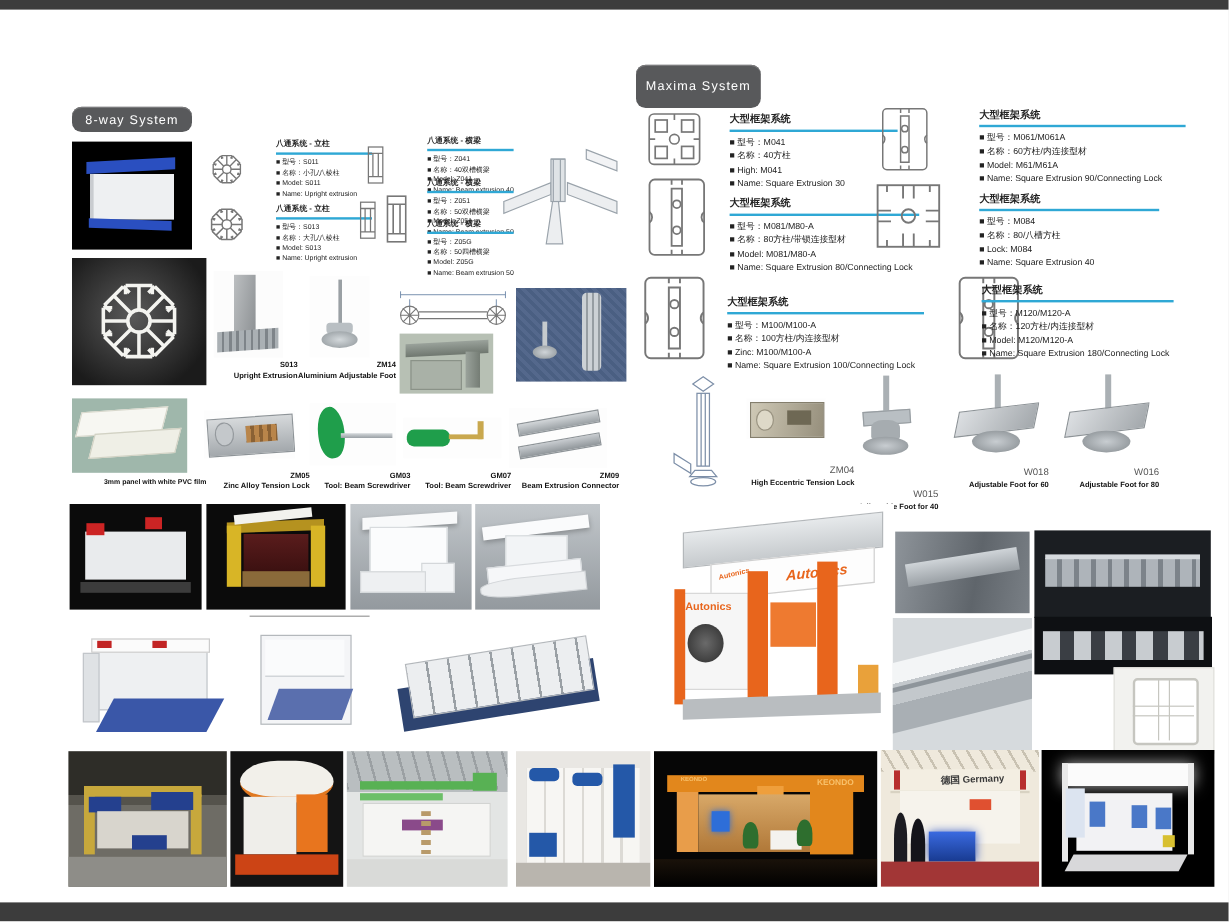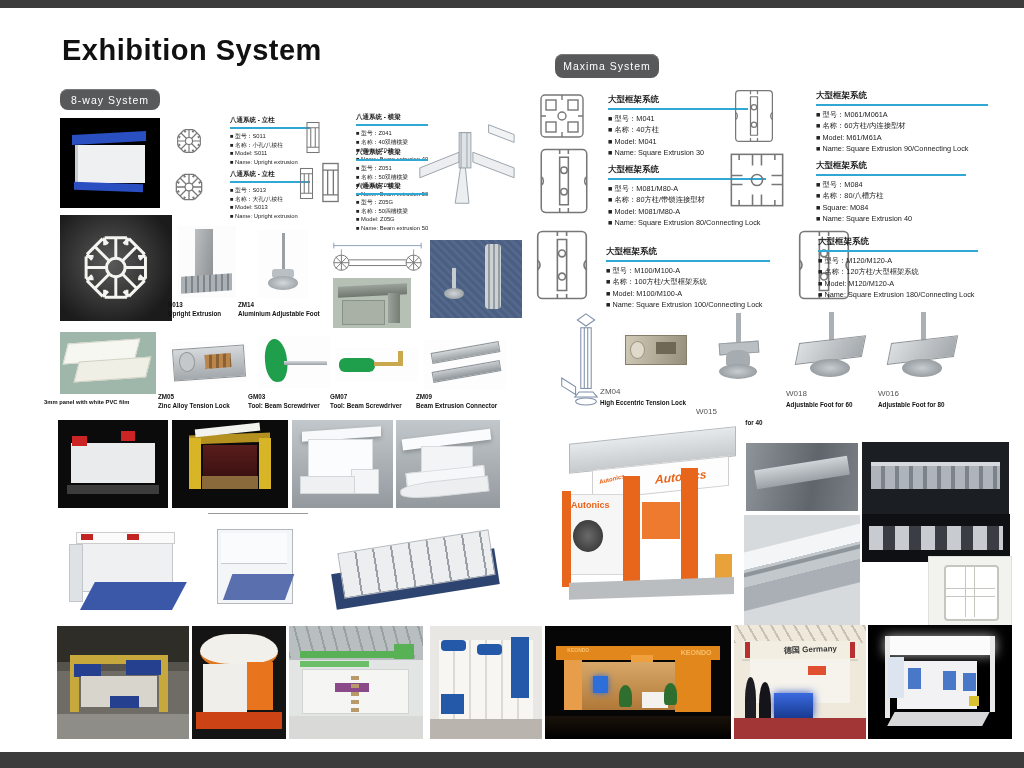--- a/index.html
+++ b/index.html
@@ -15,21 +15,21 @@
          align-items:center;justify-content:center;font-size:10.5px;letter-spacing:1px;
          box-shadow:inset 0 1px 0 #7a7a7c;}
   
   .spec{position:absolute;}
   .spec .hd{font-weight:700;color:#222;}
   .spec .rule{height:2px;background:#2fa8d5;margin:2px 0 3px 0;}
   .spec .r{color:#222;white-space:nowrap;}
   .spec.sm .hd{font-size:6.5px;} .spec.sm .r{font-size:5.8px;line-height:1.5;}
   .spec.lg .hd{font-size:8.5px;} .spec.lg .r{font-size:7.3px;line-height:1.55;}
   
-  .lbl{position:absolute;text-align:left;font-size:6.3px;font-weight:700;line-height:1.5;color:#111;}
+  .lbl{position:absolute;text-align:right;font-size:6.3px;font-weight:700;line-height:1.5;color:#111;}
   .lbl .code{font-weight:700;}
   .lbl.wcode .code{color:#555;font-size:8px;font-weight:400;}
   
   svg.draw{position:absolute;color:#777;}
   svg.draw.blue{color:#7d8fa8;}
   
   .photo{position:absolute;overflow:hidden;}
   .photo > div{position:absolute;}
   .cap{position:absolute;font-weight:700;}
 </style>
@@ -116,26 +116,25 @@
         <path d="M2 76l16 10v9L2 85z"></path>
       </g>
     </symbol>
   </defs>
 </svg>
 
 <div class="page">
   <div class="band top"></div>
   <div class="band bottom"></div>
 
-  <h1 class="title">Exhibition System</h1>
 
   <div class="badge" style="left:60px;top:89px;width:100px;height:21px;">
     <span>8-way System</span>
   </div>
-  <div class="badge" style="left:530px;top:54px;width:104px;height:24px;margin-left:25px;">
+  <div class="badge" style="left:530px;top:54px;width:104px;height:36px;">
     <span>Maxima System</span>
   </div>
 
   <div class="photo" style="left:60px;top:118px;width:100px;height:90px;background:#000;">
     <div style="left:12%;top:17%;width:74%;height:11%;background:#2a4fc0;transform:skewY(-3deg);"></div>
     <div style="left:15%;top:30%;width:67%;height:42%;background:#eef0f2;border-left:3px solid #c9ccd0;"></div>
     <div style="left:14%;top:72%;width:69%;height:9%;background:#2a4fc0;transform:skewY(2deg);"></div>
   </div>
 
   <svg class="draw" style="left:172px;top:124px;width:34px;height:34px;">
@@ -289,21 +288,21 @@
   </div>
 
   <svg class="draw" style="left:538px;top:92px;width:48px;height:48px;">
       <use href="#sq40"></use>
     </svg>
   <div class="spec lg" style="left:608px;top:94px;width:140px;">
     <div class="hd">大型框架系统</div>
     <div class="rule"></div>
     <div class="r">■ 型号：M041</div>
     <div class="r">■ 名称：40方柱</div>
-    <div class="r">■ Model: M041</div>
+    <div class="r">■ High: M041</div>
     <div class="r">■ Name: Square Extrusion 30</div>
   </div>
 
   <svg class="draw" style="left:730px;top:88px;width:48px;height:56px;">
       <use href="#sqslot"></use>
     </svg>
   <div class="spec lg" style="left:816px;top:90px;width:172px;">
     <div class="hd">大型框架系统</div>
     <div class="rule"></div>
     <div class="r">■ 型号：M061/M061A</div>
@@ -325,44 +324,44 @@
   </div>
 
   <svg class="draw" style="left:728px;top:144px;width:58px;height:72px;">
       <use href="#sq8"></use>
     </svg>
   <div class="spec lg" style="left:816px;top:160px;width:150px;">
     <div class="hd">大型框架系统</div>
     <div class="rule"></div>
     <div class="r">■ 型号：M084</div>
     <div class="r">■ 名称：80/八槽方柱</div>
-    <div class="r">■ Square: M084</div>
+    <div class="r">■ Lock: M084</div>
     <div class="r">■ Name: Square Extrusion 40</div>
   </div>
 
   <svg class="draw" style="left:534px;top:228px;width:56px;height:74px;">
       <use href="#sqslot"></use>
     </svg>
   <div class="spec lg" style="left:606px;top:246px;width:164px;">
     <div class="hd">大型框架系统</div>
     <div class="rule"></div>
     <div class="r">■ 型号：M100/M100-A</div>
-    <div class="r">■ 名称：100方柱/大型框架系统</div>
-    <div class="r">■ Model: M100/M100-A</div>
+    <div class="r">■ 名称：100方柱/内连接型材</div>
+    <div class="r">■ Zinc: M100/M100-A</div>
     <div class="r">■ Name: Square Extrusion 100/Connecting Lock</div>
   </div>
 
   <svg class="draw" style="left:796px;top:228px;width:56px;height:74px;">
       <use href="#sqslot"></use>
     </svg>
   <div class="spec lg" style="left:818px;top:236px;width:160px;">
     <div class="hd">大型框架系统</div>
     <div class="rule"></div>
     <div class="r">■ 型号：M120/M120-A</div>
-    <div class="r">■ 名称：120方柱/大型框架系统</div>
+    <div class="r">■ 名称：120方柱/内连接型材</div>
     <div class="r">■ Model: M120/M120-A</div>
     <div class="r">■ Name: Square Extrusion 180/Connecting Lock</div>
   </div>
 
   <svg class="draw blue" style="left:560px;top:308px;width:52px;height:108px;">
       <use href="#postfoot"></use>
     </svg>
 
   <div class="photo" style="left:622px;top:332px;width:66px;height:34px;background:#fdfdfd;">
     <div style="left:4%;top:10%;width:92%;height:80%;background:linear-gradient(100deg,#cfc9b6,#968f7c);border:1px solid #847e6c;"></div>

